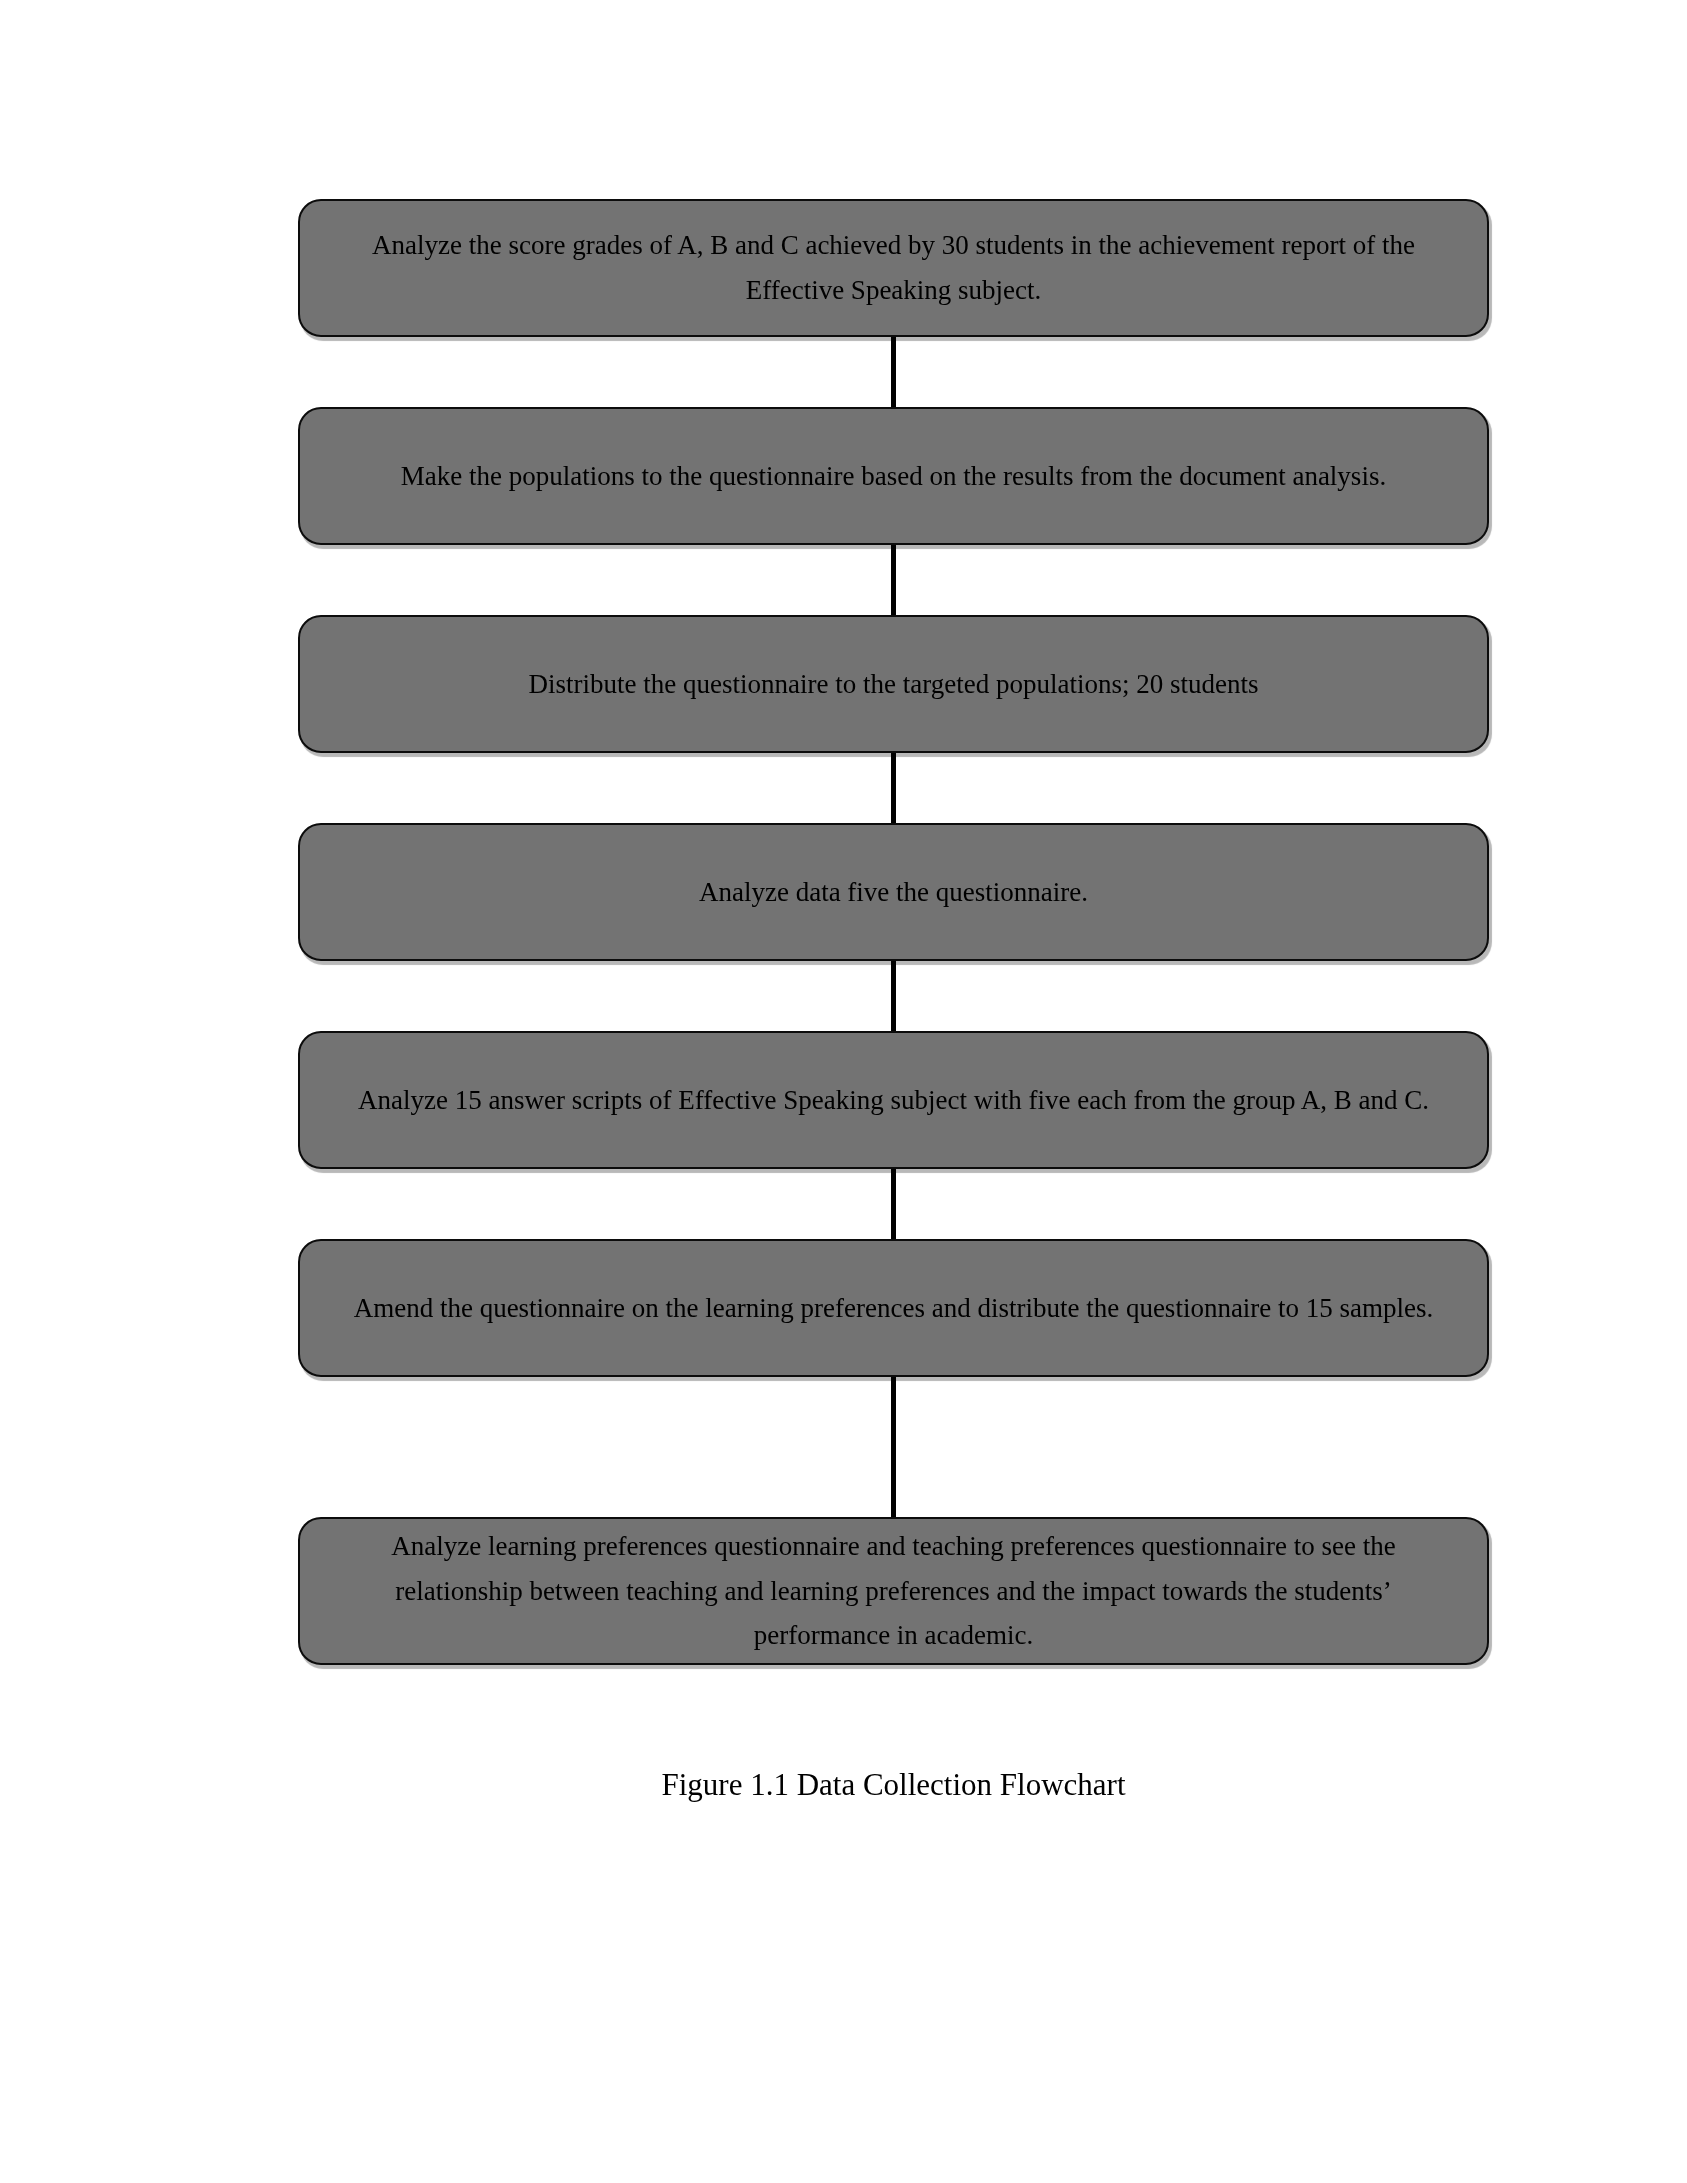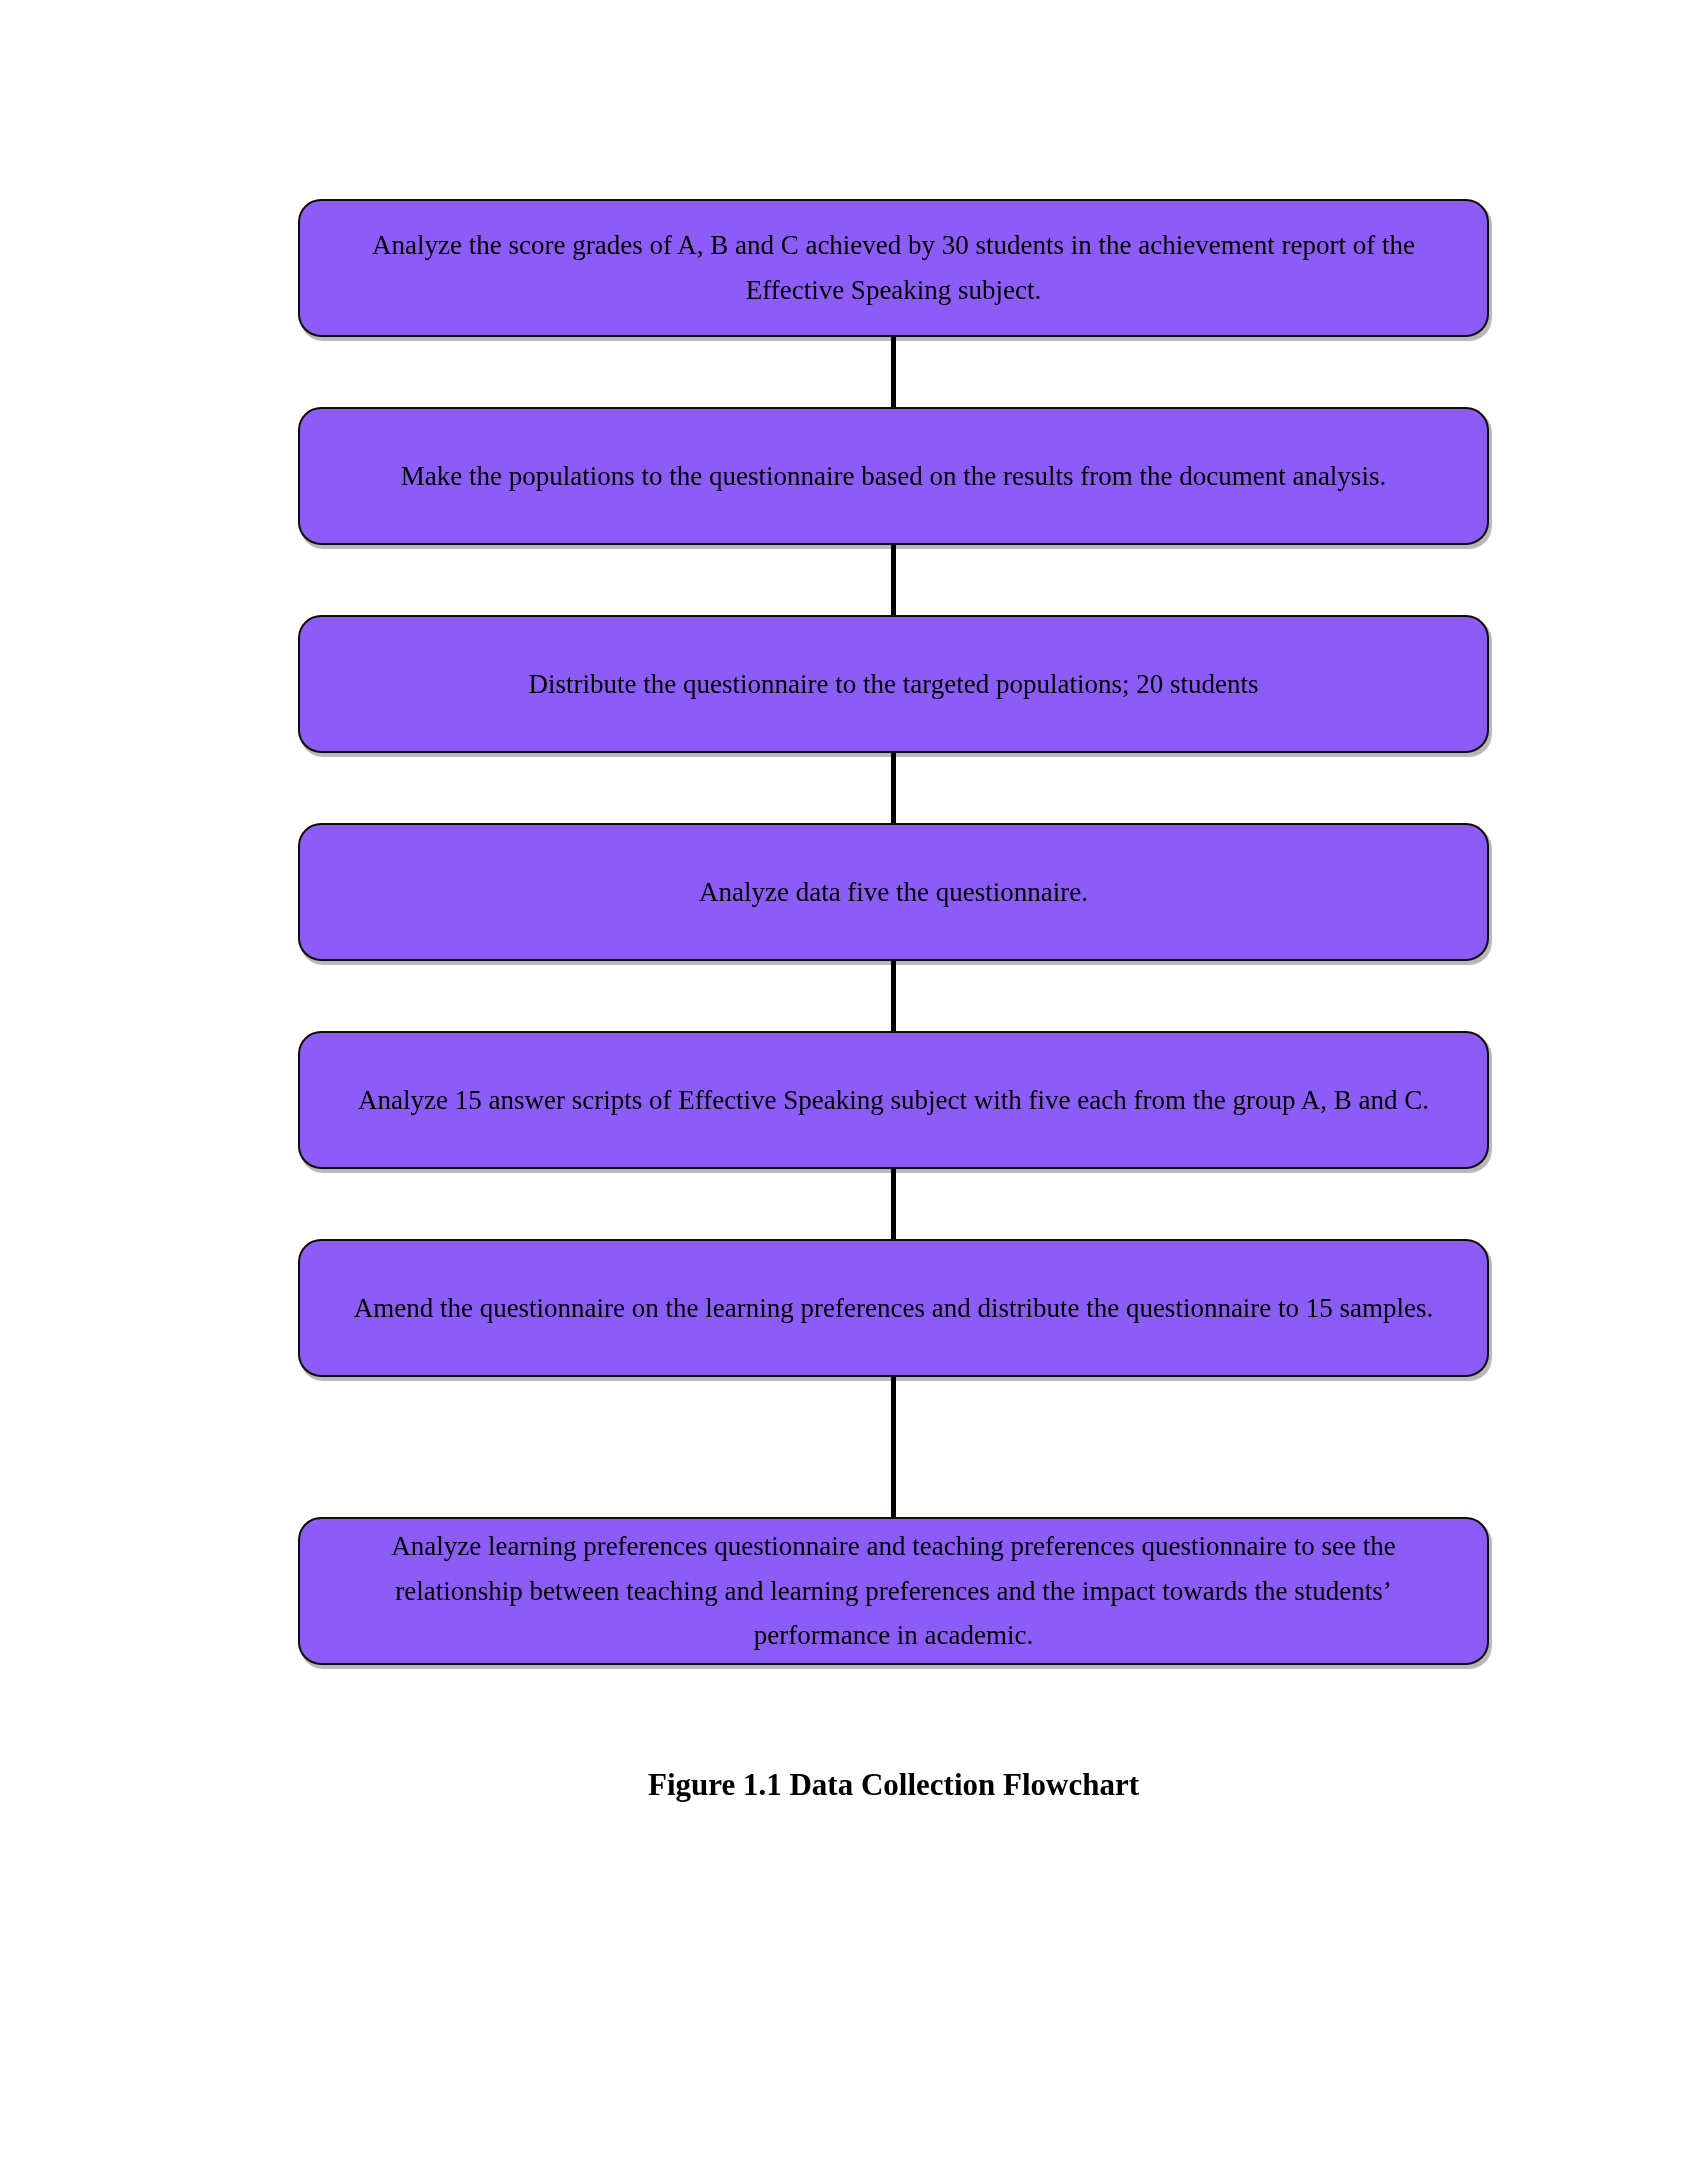--- a/index.html
+++ b/index.html
@@ -19,21 +19,21 @@
     left: 298px;
     top: 199px;
     width: 1191px;
     display: flex;
     flex-direction: column;
     align-items: stretch;
   }
   .flow-box {
     box-sizing: border-box;
     min-height: 138px;
-    background: #8b5cf6;
+    background: #737373;
     border: 2.9px solid #0c0c0c;
     border-radius: 23px;
     box-shadow: 2.5px 3.3px 0.8px rgba(0,0,0,0.28);
     display: flex;
     align-items: center;
     justify-content: center;
     text-align: center;
     padding: 5px 31px;
     font-size: 27px;
     line-height: 1.65;
@@ -41,21 +41,21 @@
   .connector {
     width: 5px;
     height: 70px;
     background: #000000;
     margin: 0 auto;
     flex: 0 0 auto;
   }
   .caption {
     margin-top: 101px;
     text-align: center;
-    font-weight: bold;
+    font-weight: normal;
     font-size: 31px;
     line-height: 1.2;
   }
 </style>
 </head>
 <body>
 
 <div class="flow">
 
   <div class="flow-box">

